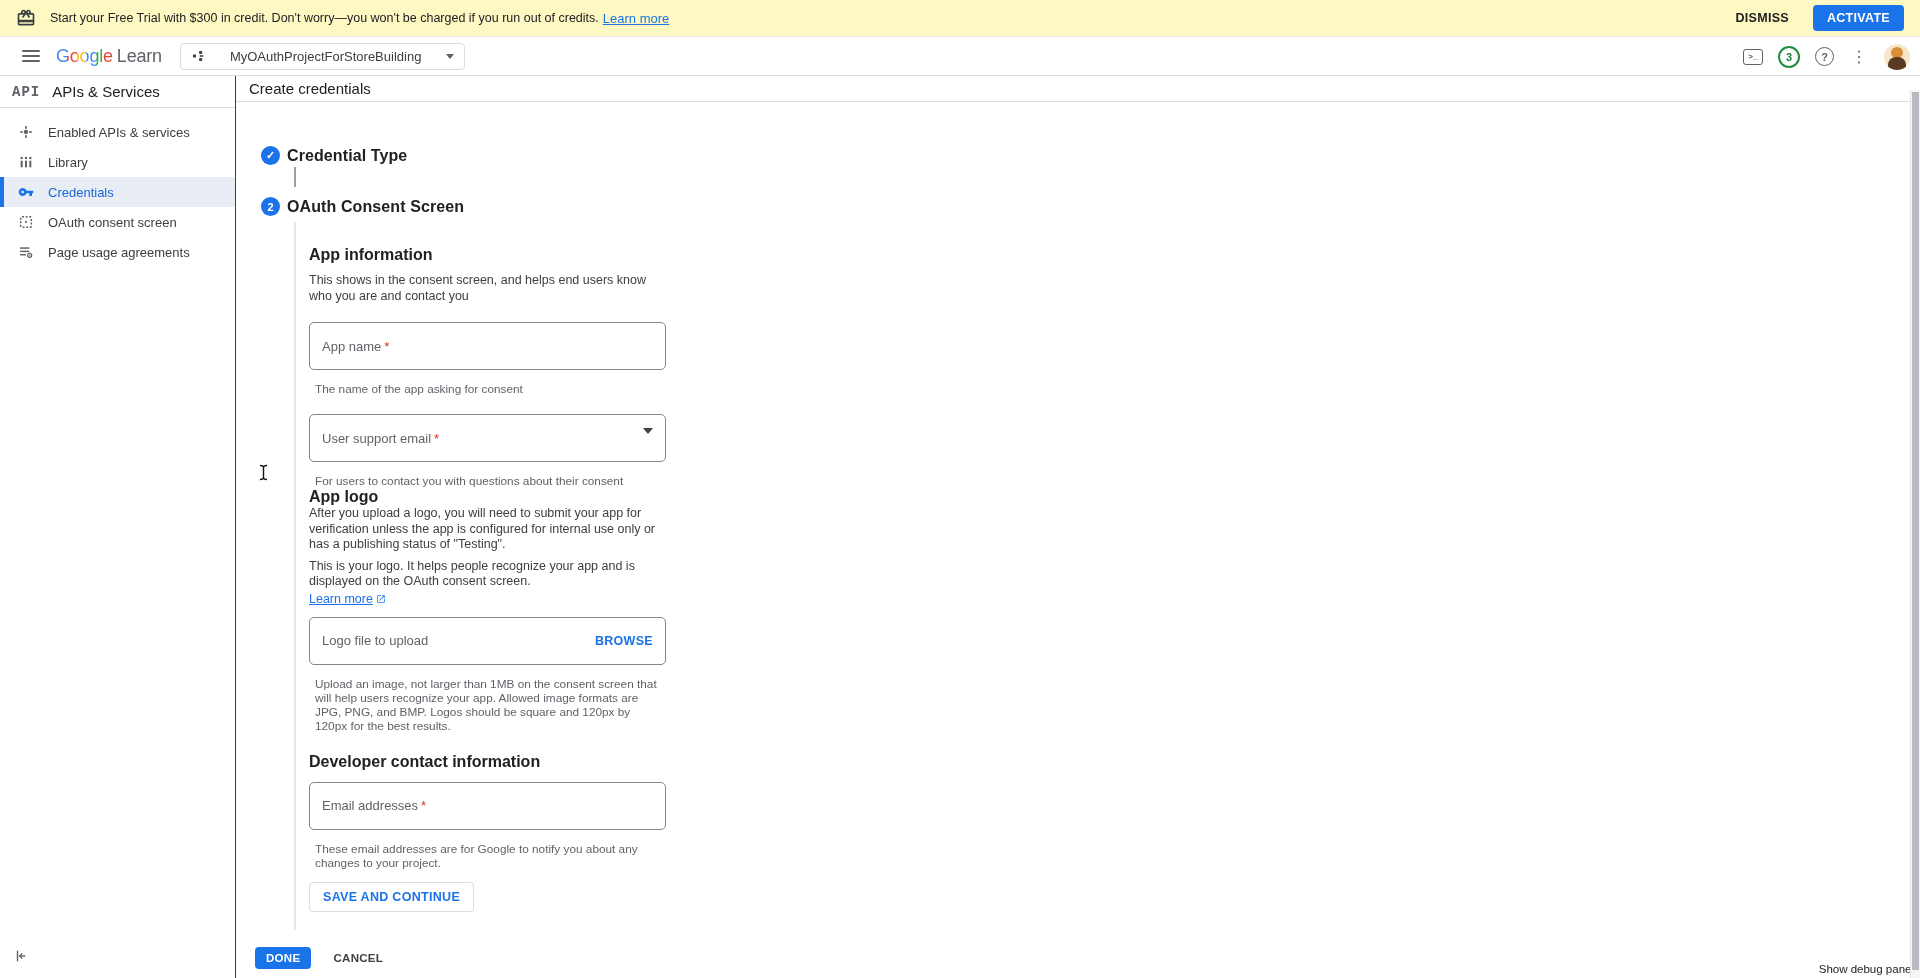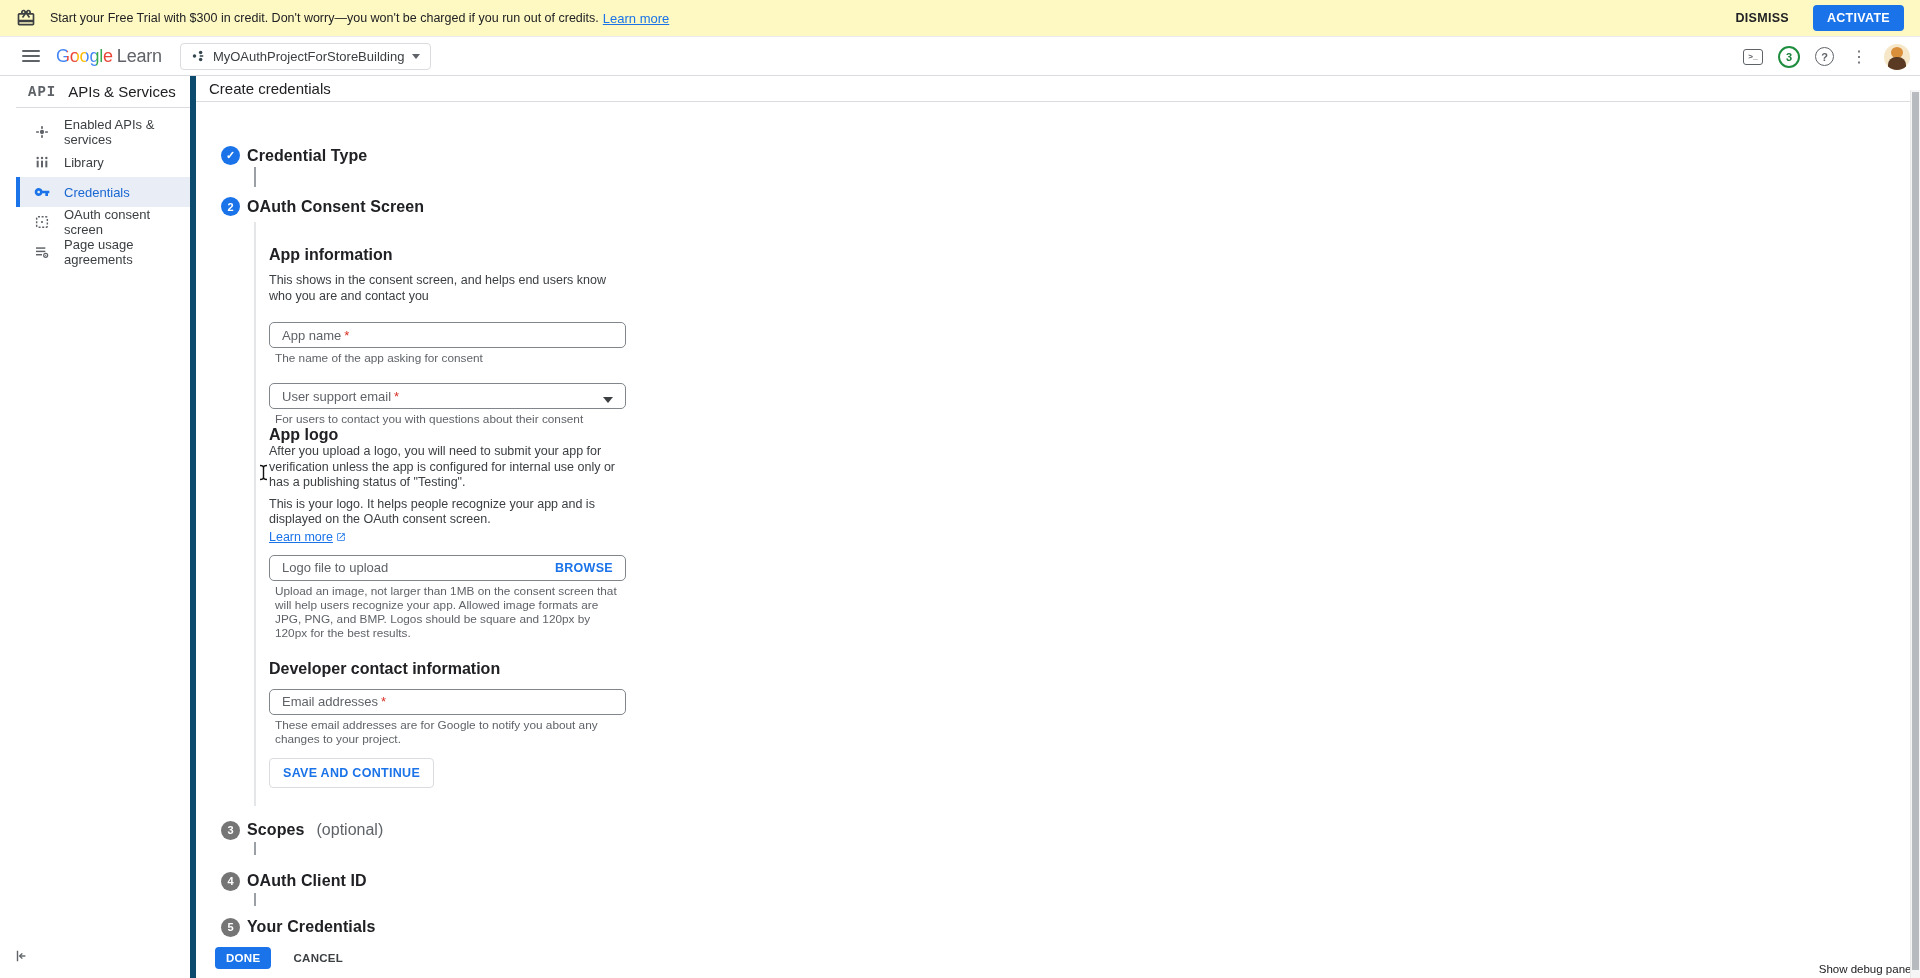--- a/index.html
+++ b/index.html
@@ -18,39 +18,39 @@
 
   
   .app-header { position:relative; height:39px; display:flex; align-items:center; border-bottom:1px solid #dadce0; background:#fff; padding:0 16px; }
   .hamburger { width:18px; height:12px; display:flex; flex-direction:column; justify-content:space-between; margin:0 16px 0 6px; cursor:pointer; }
   .hamburger span { display:block; height:2px; background:#5f6368; border-radius:1px; }
   .brand { font-size:18px; letter-spacing:-0.2px; white-space:nowrap; margin-right:18px; }
   .brand .g1 { font-weight:500;
     background:linear-gradient(90deg,#4285F4 0 19%,#EA4335 19% 36%,#FBBC04 36% 53%,#4285F4 53% 70%,#34A853 70% 80%,#EA4335 80% 100%);
     -webkit-background-clip:text; background-clip:text; color:transparent; }
   .brand .g2 { color:#5f6368; margin-left:4px; }
-  .project-btn { display:flex; align-items:center; gap:8px; height:27px; border:1px solid #dadce0; border-radius:4px; background:#fff; padding:0 10px; cursor:pointer; font-size:13px; color:#3c4043; }
+  .project-btn { display:flex; align-items:center; gap:25px; height:27px; border:1px solid #dadce0; border-radius:4px; background:#fff; padding:0 10px; cursor:pointer; font-size:13px; color:#3c4043; }
   .proj-icon { width:14px; height:14px; color:#37474f; }
   .caret { width:0; height:0; border-left:4px solid transparent; border-right:4px solid transparent; border-top:5px solid #5f6368; }
   .search-group { position:absolute; left:798px; top:43px; display:flex; height:27px; }
   .search-input { width:452px; height:27px; background:#f1f3f4; border:1px solid #dadce0; border-right:none; border-radius:4px 0 0 4px; padding:0 12px; font-size:13px; color:#202124; font-family:"Liberation Sans",sans-serif; }
   .search-input::placeholder { color:#5f6368; }
   .search-btn { display:flex; align-items:center; gap:5px; height:27px; padding:0 12px; background:#fff; border:1px solid #dadce0; border-radius:0 4px 4px 0; color:#1a73e8; font-size:13.5px; font-weight:bold; cursor:pointer; }
   .hdr-right { position:absolute; right:10px; top:0; height:39px; display:flex; align-items:center; gap:15px; }
   .shell-icon { width:20px; height:16px; border:1.6px solid #5f6368; border-radius:3px; color:#5f6368; font-size:8px; font-weight:bold; display:flex; align-items:center; justify-content:center; cursor:pointer; font-family:"Liberation Mono",monospace; }
   .trial-circle { width:22px; height:22px; border:2px solid #1e8e3e; border-radius:50%; color:#188038; font-size:11px; font-weight:bold; display:flex; align-items:center; justify-content:center; cursor:pointer; }
   .help-circle { width:19px; height:19px; border:1.6px solid #5f6368; border-radius:50%; color:#5f6368; font-size:11px; font-weight:bold; display:flex; align-items:center; justify-content:center; cursor:pointer; }
   .kebab { color:#5f6368; font-size:16px; line-height:16px; cursor:pointer; padding:0 2px; }
   .avatar { width:26px; height:26px; border-radius:50%; cursor:pointer; position:relative; overflow:hidden; background:#f6e7c8; }
   .avatar .head { position:absolute; left:7px; top:3px; width:12px; height:11px; border-radius:50%; background:#d98e3a; }
   .avatar .body { position:absolute; left:4px; top:13px; width:18px; height:13px; border-radius:8px 8px 0 0; background:#5b3a24; }
 
   
   .layout { display:flex; height:902px; }
-  .sidebar { position:relative; width:196px; flex:none; border-right:6px solid #0c4a6e; background:#fff;padding-left:16px; }
+  .sidebar { position:relative; width:236px; flex:none; border-right:1px solid #0c4a6e; background:#fff; }
   .sb-header { height:32px; display:flex; align-items:center; padding-left:12px; gap:12px; border-bottom:1px solid #dadce0; }
   .sb-logo { font-family:"Liberation Mono",monospace; font-weight:bold; font-size:14px; letter-spacing:1px; color:#5f6368; }
   .sb-title { font-size:15px; color:#202124; }
   .sb-nav { padding-top:9px; }
   .sb-item { height:30px; display:flex; align-items:center; gap:14px; padding-left:18px; cursor:pointer; color:#3c4043; }
   .sb-item .sb-icon { width:16px; height:16px; color:#5f6368; flex:none; }
   .sb-item .sb-label { font-size:13px; }
   .sb-item.selected { background:#e9eef6; border-left:4px solid #1a73e8; padding-left:14px; color:#1967d2; }
   .sb-item.selected .sb-icon { color:#1a73e8; }
   .sb-collapse { position:absolute; left:14px; bottom:12px; color:#5f6368; cursor:pointer; }
@@ -72,24 +72,24 @@
   .conn-1 { height:20px; margin-top:2px; }
   .row-2 { margin-top:10px; }
   .conn-s { height:13px; margin-top:2px; }
   .row-3 { margin-top:15px; }
   .row-4 { margin-top:17px; }
   .row-5 { margin-top:12px; }
 
   .step-body { margin-left:33px; margin-top:6px; border-left:2px solid #e4e6e8; padding:24px 0 18px 13px; width:380px; }
   .sec-heading { font-size:16px; font-weight:bold; color:#202124; }
   .sec-desc { margin-top:9px; font-size:12.5px; line-height:15.5px; color:#3c4043; width:348px; }
-  .field { position:relative; width:357px; height:26px; border:1px solid #80868b; border-radius:5px; display:flex; align-items:center; padding:0 12px; background:#fff; cursor:text; }
+  .field { position:relative; width:357px; height:48px; border:1px solid #80868b; border-radius:5px; display:flex; align-items:center; padding:0 12px; background:#fff; cursor:text; }
   .field-label { font-size:13px; color:#5f6368; }
   .req { color:#d93025; margin-left:3px; }
-  .helper { margin-top:3px; font-size:11.8px; line-height:14px; color:#5f6368; width:352px; padding-left:6px; }
+  .helper { margin-top:12px; font-size:11.8px; line-height:14px; color:#5f6368; width:352px; padding-left:6px; }
   .mt18 { margin-top:18px; }
   .mt11 { margin-top:11px; }
   .select-caret { position:absolute; right:12px; top:13px; width:0; height:0; border-left:5px solid transparent; border-right:5px solid transparent; border-top:6px solid #3c4043; }
   .logo-head { }
   .logo-desc { margin-top:6px; font-size:12.5px; line-height:15.5px; color:#3c4043; width:362px; }
   .learn-link { display:inline-flex; align-items:center; gap:3px; color:#1a73e8; text-decoration:underline; font-size:12.5px; cursor:pointer; margin-top:2px; }
   .browse { margin-left:auto; color:#1a73e8; font-size:12.5px; font-weight:bold; letter-spacing:.3px; cursor:pointer; }
   .dev-head { margin-top:20px; }
   .save-btn { margin-top:12px; display:inline-block; border:1px solid #dadce0; border-radius:4px; background:#fff; color:#1a73e8; font-size:12.5px; font-weight:bold; letter-spacing:.3px; padding:7px 13px; cursor:pointer; }
 

